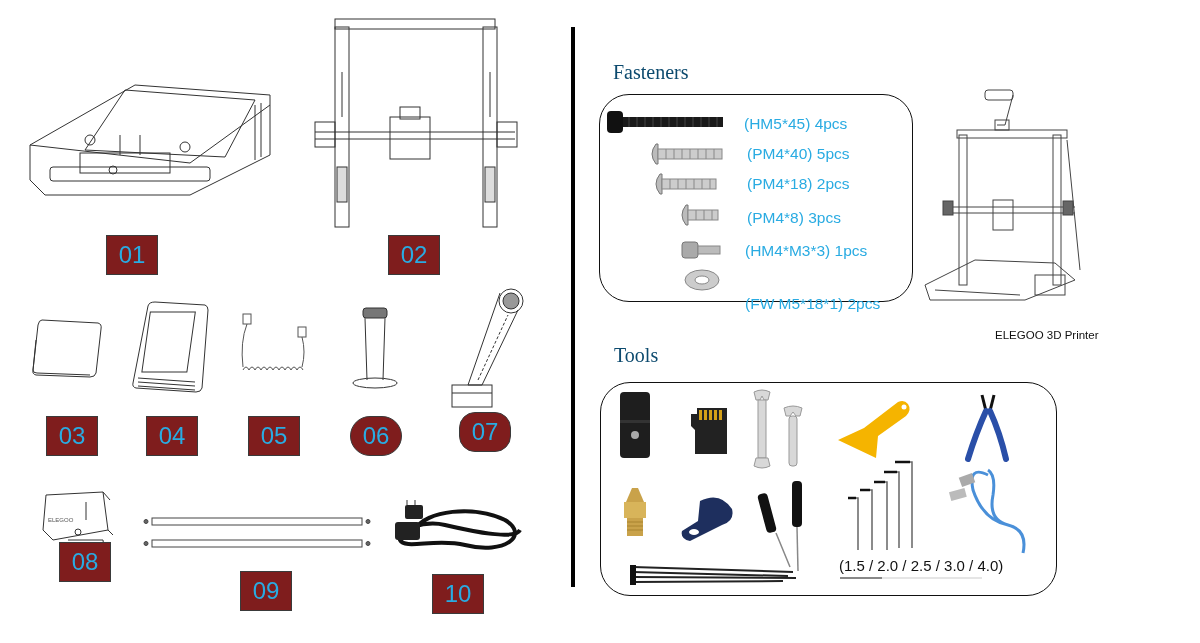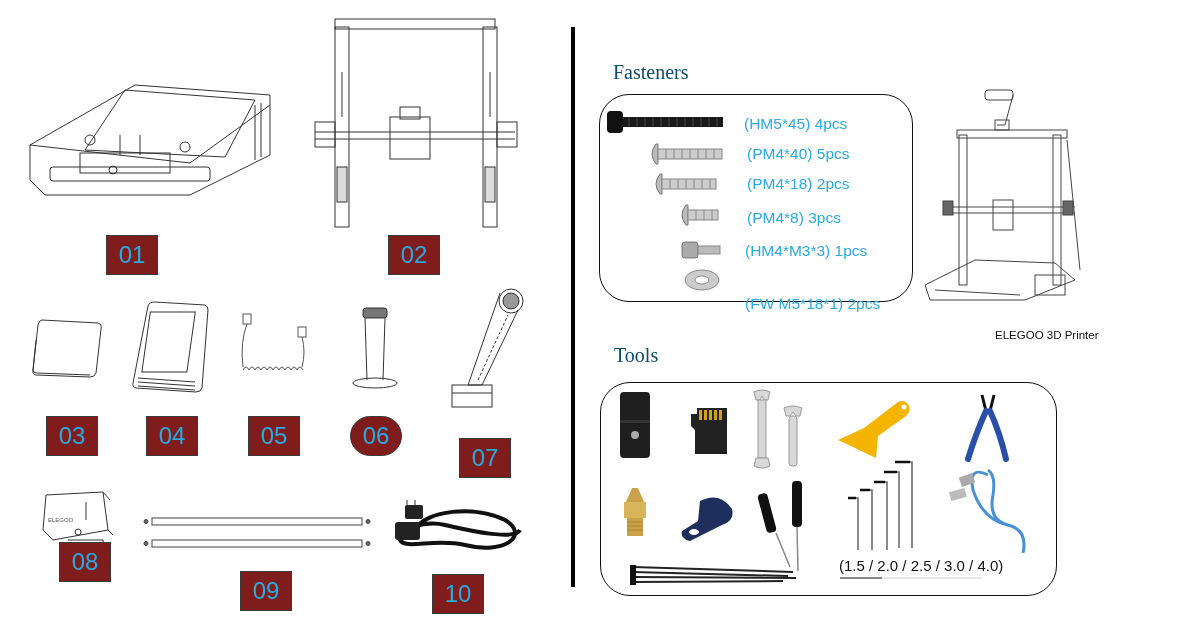--- a/index.html
+++ b/index.html
@@ -115,21 +115,21 @@
 <svg style="left:448px;top:285px" width="80" height="130" viewBox="0 0 80 130">
   <g fill="none" stroke="#333" stroke-width="1">
     <circle cx="63" cy="16" r="12"></circle>
     <circle cx="63" cy="16" r="8" fill="#999"></circle>
     <path d="M52,8 L20,100 L34,100 L70,25"></path>
     <path d="M30,95 L60,30" stroke-dasharray="3,2"></path>
     <rect x="4" y="100" width="40" height="22"></rect>
     <line x1="4" y1="108" x2="44" y2="108"></line>
   </g>
 </svg>
-<div class="label-box" style="left:459px;top:438px;">07</div>
+<div class="label-box" style="left:459px;top:412px;border-radius:16px;">07</div>
 </div>
 
 <div>
 <svg style="left:38px;top:490px" width="80" height="80" viewBox="0 0 80 80">
   <g fill="none" stroke="#333" stroke-width="1">
     <path d="M8,5 L65,2 L70,40 L15,50 L5,40 Z"></path>
     <line x1="65" y1="2" x2="72" y2="10"></line>
     <line x1="70" y1="40" x2="75" y2="45"></line>
     <path d="M30,50 L65,50 L68,75 L55,78 L52,55"></path>
     <line x1="48" y1="12" x2="48" y2="30"></line>

